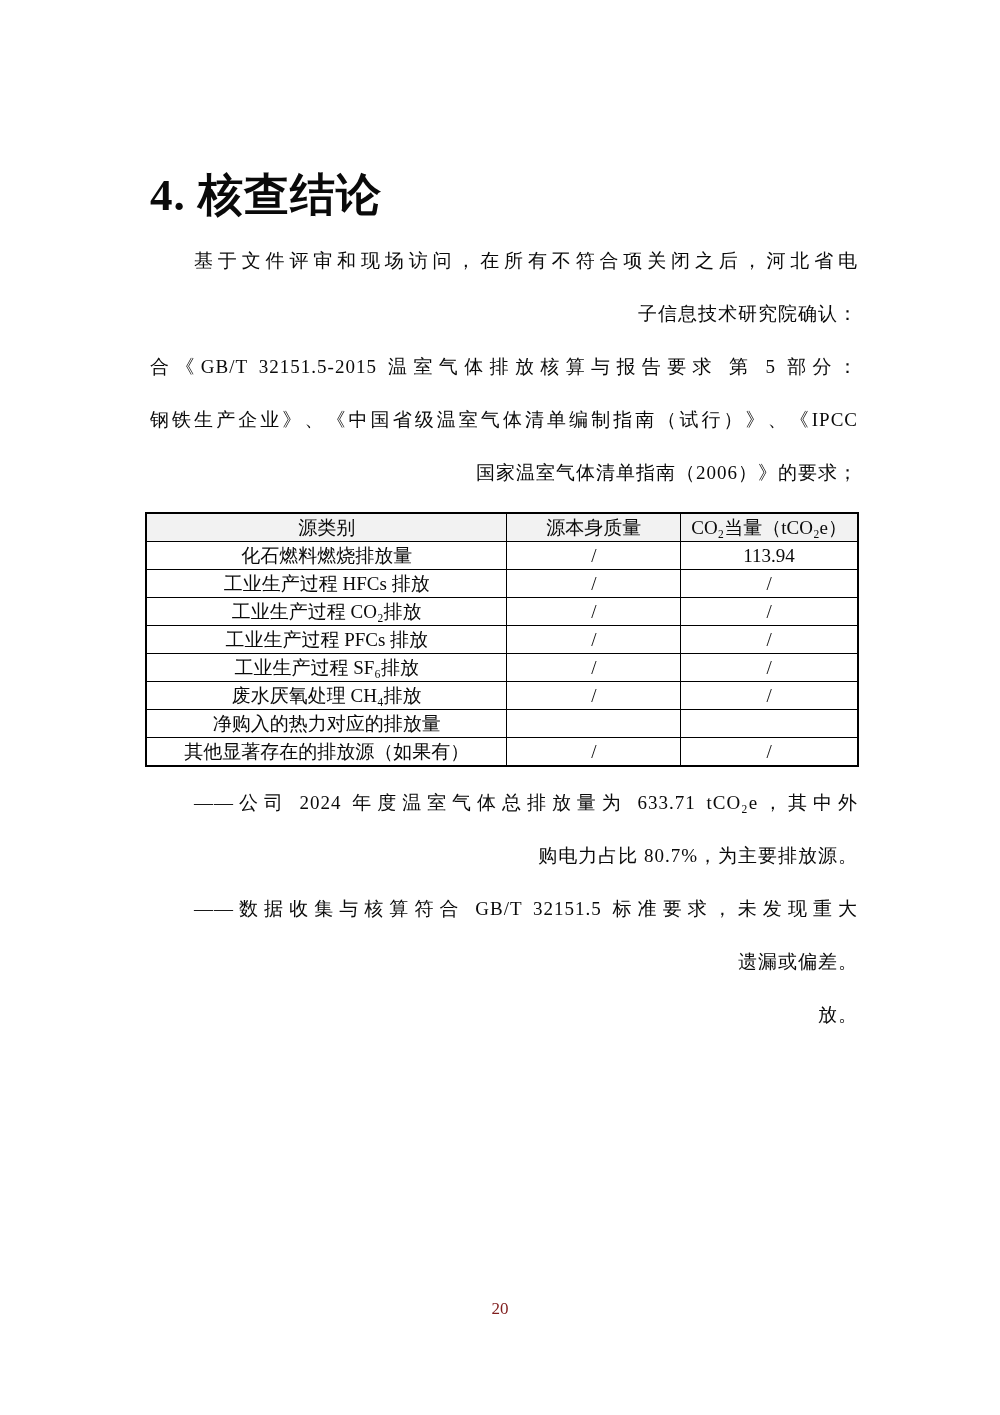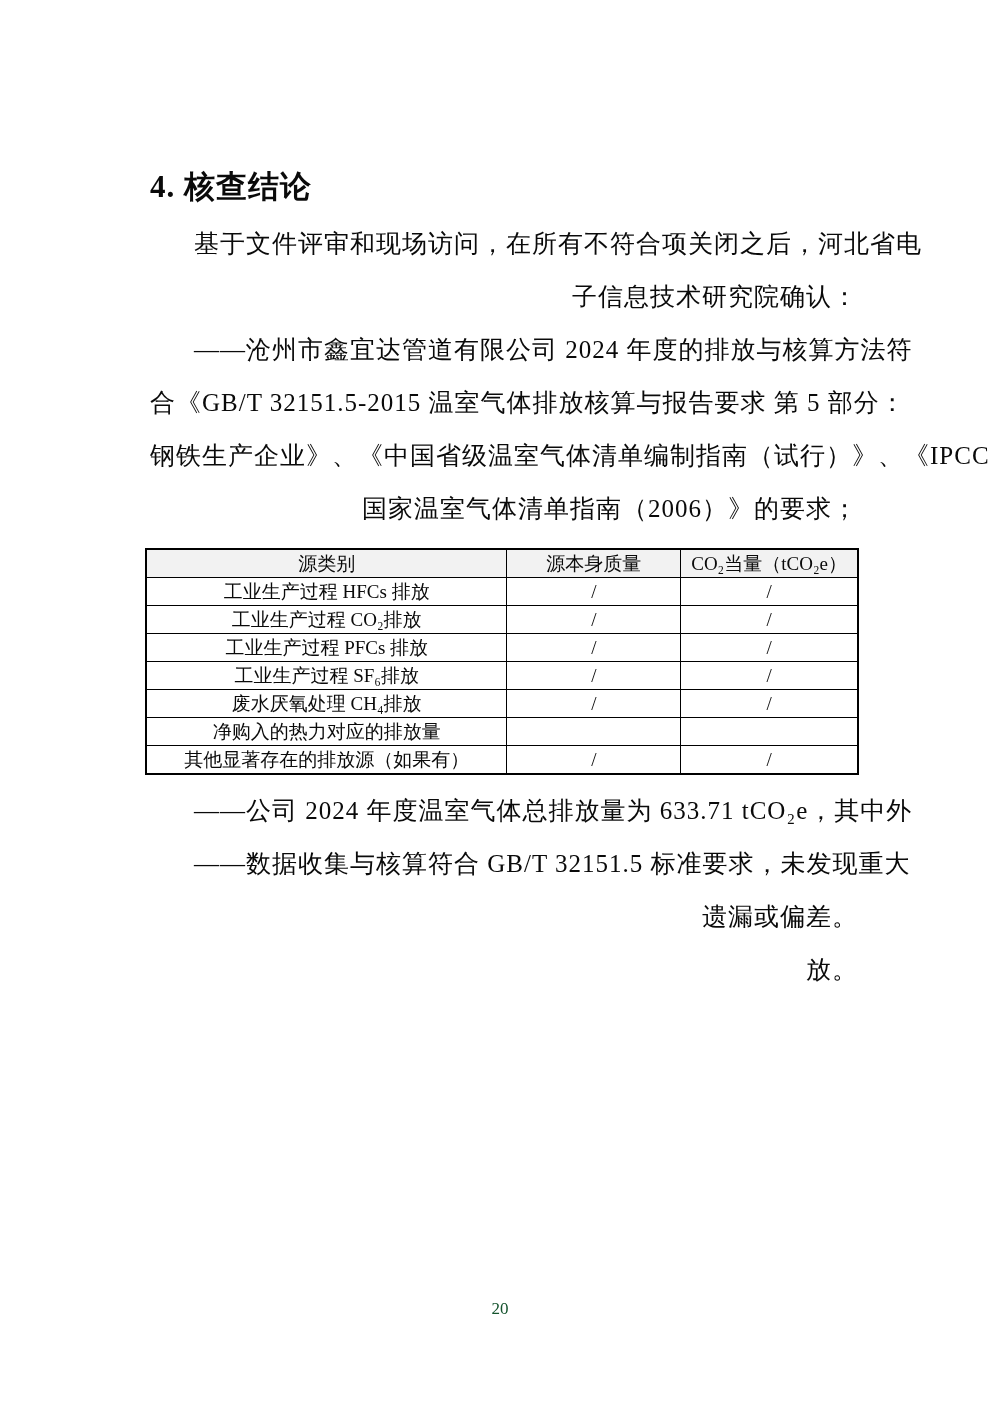--- a/index.html
+++ b/index.html
@@ -9,29 +9,29 @@
     background: #ffffff;
     color: #0a0a0a;
     font-family: "Liberation Serif", "DejaVu Serif", serif;
     position: relative;
     overflow: hidden;
   }
   .content {
     padding: 168px 142px 0 150px;
   }
   .heading {
-    font-size: 31px;
+    font-size: 45px;
     font-weight: bold;
     margin: 0 0 12px 0;
     line-height: 1.2;
     letter-spacing: 1px;
   }
   .para { margin: 0; }
   .pline {
-    font-size: 25px;
+    font-size: 19px;
     line-height: 53px;
     letter-spacing: 1px;
     text-align: justify;
     text-align-last: justify;
     white-space: nowrap;
   }
   .pline.last {
     text-align: right;
     text-align-last: auto;
   }
@@ -58,57 +58,61 @@
     white-space: nowrap;
   }
   table.doc-table thead th { background: #f2f2f2; }
   .page-number {
     position: absolute;
     left: 0;
     right: 0;
     bottom: 96px;
     text-align: center;
     font-size: 17px;
-    color: #14532d;
+    color: #7f1d1d;
   }
 </style>
 </head>
 <body>
 
 <div class="content">
 
   <h1 class="heading">4. 核查结论</h1>
 
   <div class="para">
     <div class="pline indent">基于文件评审和现场访问，在所有不符合项关闭之后，河北省电</div>
     <div class="pline last">子信息技术研究院确认：</div>
   </div>
 
   <div class="para">
-    <div class="pline indent">——沧州市鑫宜达管道有限公司 2024 年度的排放与核算方法符</div>
     <div class="pline">合《GB/T 32151.5-2015 温室气体排放核算与报告要求 第 5 部分：</div>
     <div class="pline">钢铁生产企业》、《中国省级温室气体清单编制指南（试行）》、《IPCC</div>
     <div class="pline last">国家温室气体清单指南（2006）》的要求；</div>
   </div>
 
 
   <table class="doc-table">
     <colgroup>
         <col class="c1">
         <col class="c2">
         <col class="c3">
       </colgroup>
     <thead>
       <tr>
         <th>源类别</th>
         <th>源本身质量</th>
         <th>CO₂当量（tCO₂e）</th>
       </tr>
     </thead>
     <tbody>
+      <tr>
+        <td>化石燃料燃烧排放量</td>
+        <td>/</td>
+        <td>113.94</td>
+      </tr>
       <tr>
         <td>工业生产过程 HFCs 排放</td>
         <td>/</td>
         <td>/</td>
       </tr>
       <tr>
         <td>工业生产过程 CO₂排放</td>
         <td>/</td>
         <td>/</td>
       </tr>
@@ -135,20 +139,21 @@
       <tr>
         <td>其他显著存在的排放源（如果有）</td>
         <td>/</td>
         <td>/</td>
       </tr>
     </tbody>
   </table>
 
   <div class="para">
     <div class="pline indent">——公司 2024 年度温室气体总排放量为 633.71 tCO₂e，其中外</div>
+    <div class="pline last">购电力占比 80.7%，为主要排放源。</div>
   </div>
 
   <div class="para">
     <div class="pline indent">——数据收集与核算符合 GB/T 32151.5 标准要求，未发现重大</div>
     <div class="pline last">遗漏或偏差。</div>
   </div>
 
   <div class="para">
     <div class="pline last">放。</div>
   </div>

